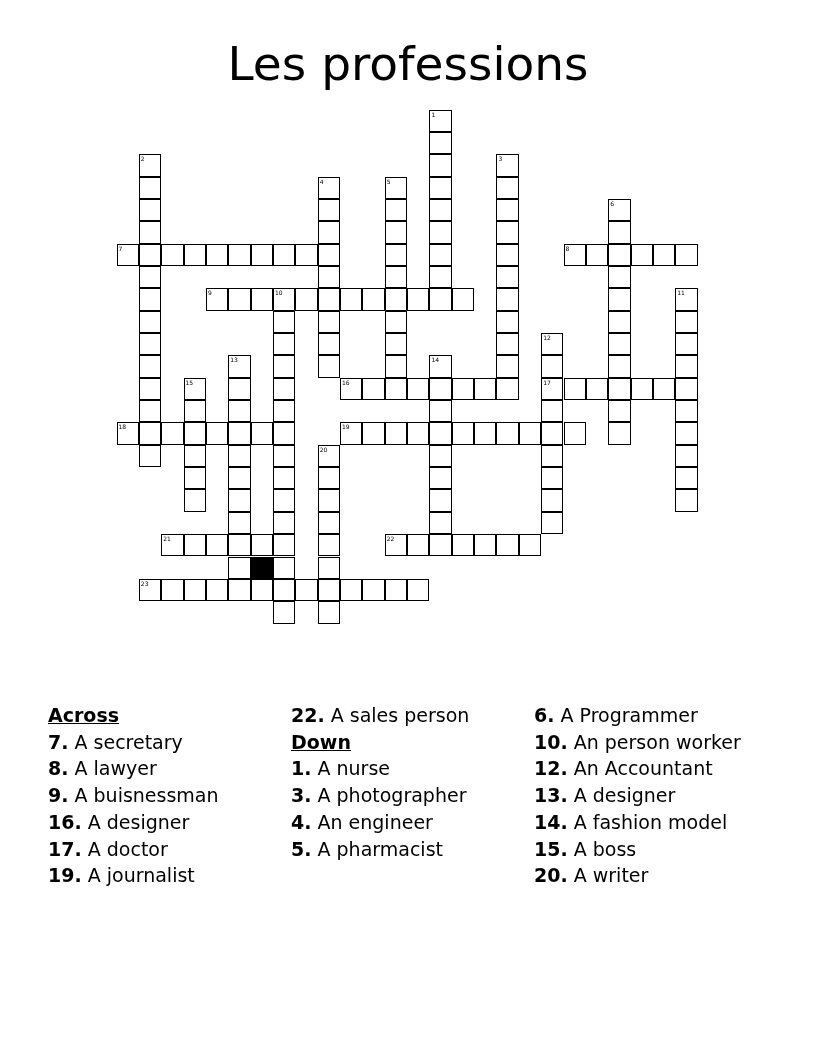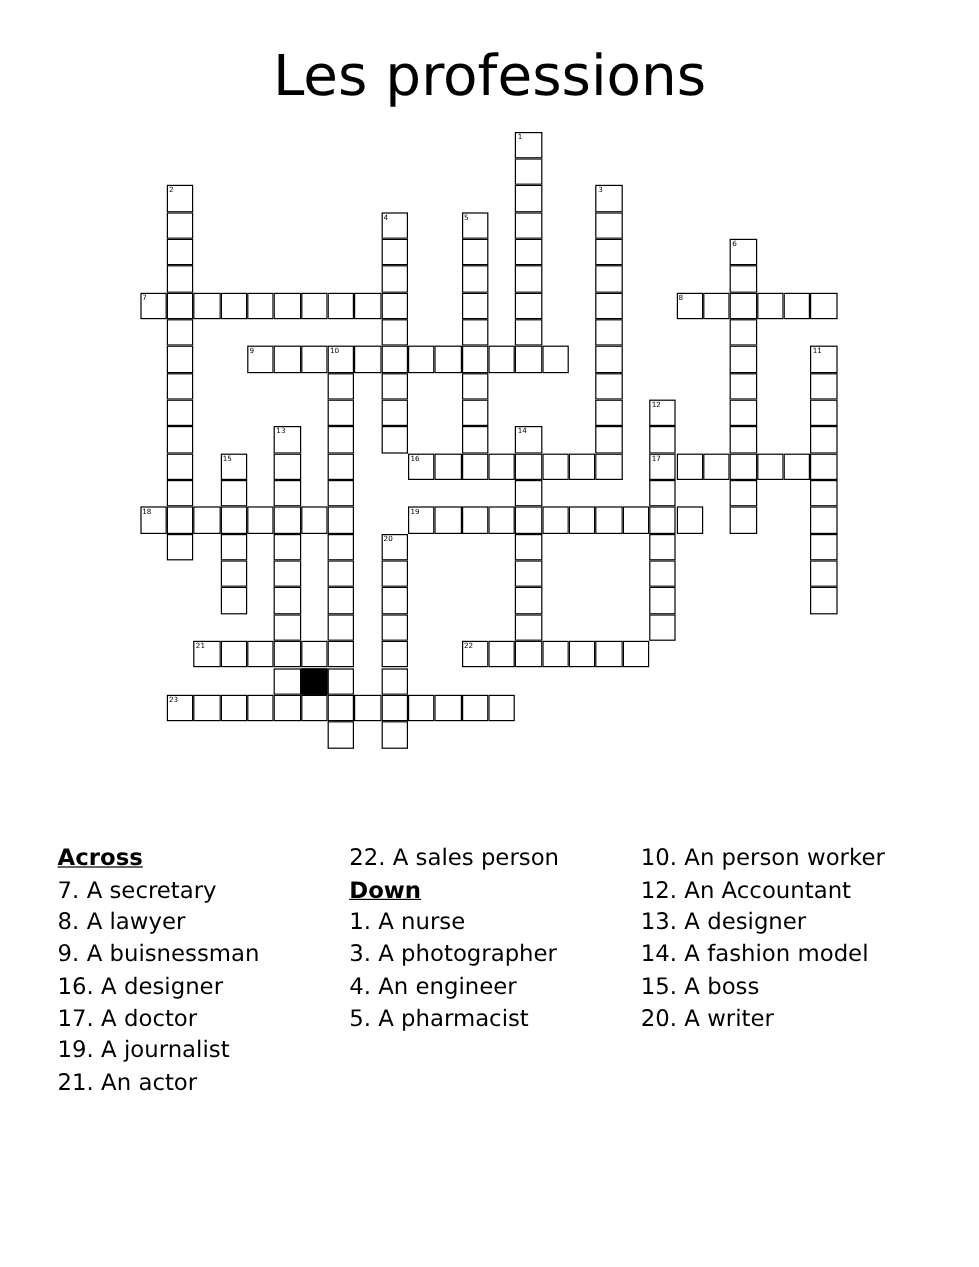--- a/index.html
+++ b/index.html
@@ -8,21 +8,21 @@
   .grid { position:absolute; left:117px; top:110px; width:600px; height:520px; }
   .cell { position:absolute; width:22.35px; height:22.35px; box-sizing:border-box; border:1px solid #000; background:#fff; margin-left:-0.5px; margin-top:-0.5px; }
   .cell.black { background:#000; }
   .cell .num { position:absolute; left:1px; top:0px; font-size:6px; line-height:7px; font-family:"DejaVu Sans", sans-serif; }
   .clues { position:absolute; top:702px; font-size:19px; line-height:26.7px; font-family:"DejaVu Sans", sans-serif; }
   .col1 { left:48px; width:235px; }
   .col2 { left:291px; width:235px; }
   .col3 { left:534px; width:260px; }
   .heading { font-weight:bold; text-decoration:underline; }
   .clue { }
-  .clue b { font-weight:normal; }
+  .clue b { font-weight:bold; }
   .clue.wrap { line-height:22px; margin-bottom:4px; }
 </style>
 </head>
 <body>
 
 <div class="title">Les professions</div>
 
 <div class="grid" id="grid">
     <div class="cell" style="left: 312.9px; top: 0px;">
       <span class="num">1</span>
@@ -269,32 +269,32 @@
   </div>
 
 <div class="clues col1">
   <div class="heading">Across</div>
   <div class="clue"><b>7.</b> <span>A secretary</span></div>
   <div class="clue"><b>8.</b> <span>A lawyer</span></div>
   <div class="clue"><b>9.</b> <span>A buisnessman</span></div>
   <div class="clue"><b>16.</b> <span>A designer</span></div>
   <div class="clue"><b>17.</b> <span>A doctor</span></div>
   <div class="clue"><b>19.</b> <span>A journalist</span></div>
-  <div class="clue"><b>21.</b> <span>An actor</span></div>
 </div>
 
 <div class="clues col2">
   <div class="clue"><b>22.</b> <span>A sales person</span></div>
   <div class="heading">Down</div>
   <div class="clue"><b>1.</b> <span>A nurse</span></div>
   <div class="clue"><b>3.</b> <span>A photographer</span></div>
   <div class="clue"><b>4.</b> <span>An engineer</span></div>
   <div class="clue"><b>5.</b> <span>A pharmacist</span></div>
 </div>
 
 <div class="clues col3">
+  <div class="clue"><b>6.</b> <span>A Programmer</span></div>
   <div class="clue"><b>10.</b> <span>An person worker</span></div>
   <div class="clue"><b>12.</b> <span>An Accountant</span></div>
   <div class="clue"><b>13.</b> <span>A designer</span></div>
   <div class="clue"><b>14.</b> <span>A fashion model</span></div>
   <div class="clue"><b>15.</b> <span>A boss</span></div>
   <div class="clue"><b>20.</b> <span>A writer</span></div>
 </div>
 
 </body></html>

